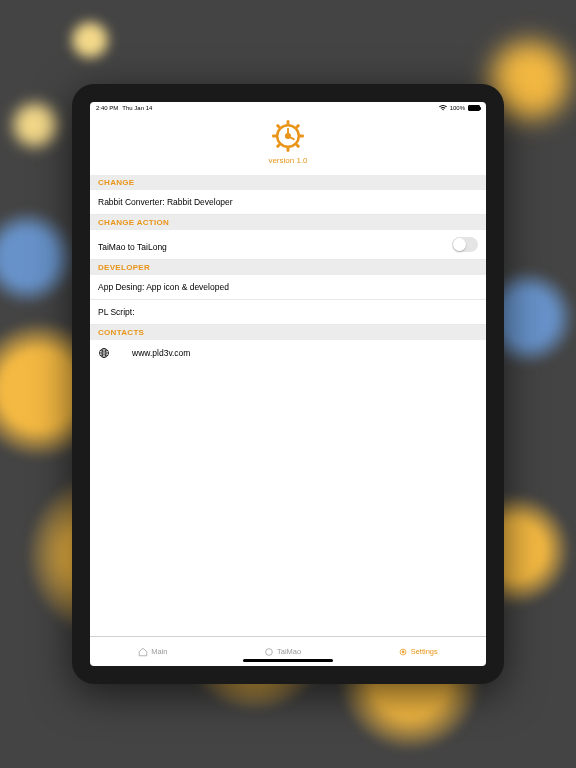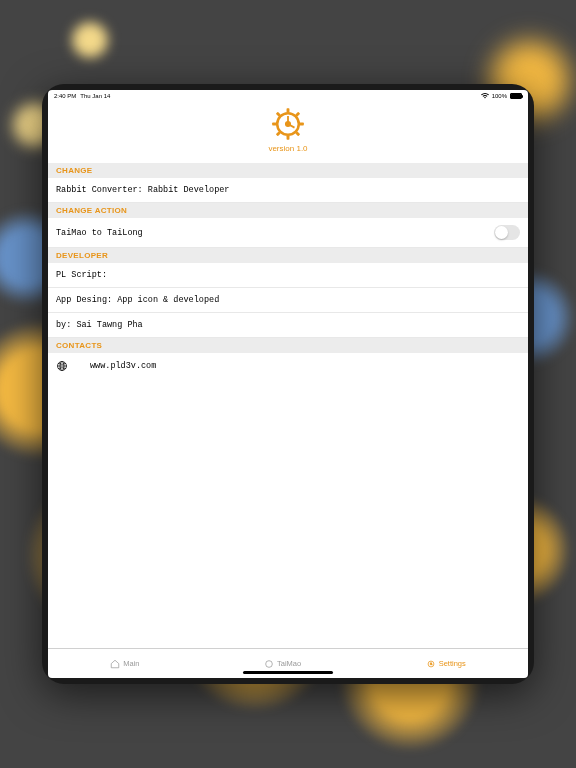--- a/index.html
+++ b/index.html
@@ -19,25 +19,25 @@
     .bokeh-circle {
       position: absolute;
       border-radius: 50%;
       filter: blur(4px);
     }
     .tablet {
       position: absolute;
       left: 50%;
       top: 50%;
       transform: translate(-50%, -50%);
-      width: 492px;
+      width: 432px;
       height: 600px;
       background: #1a1a1a;
       border-radius: 22px;
-      padding: 6px;
+      padding: 18px;
       box-shadow: 0 10px 40px rgba(0,0,0,0.6);
     }
     .screen {
       width: 100%;
       height: 100%;
       background: #fff;
       border-radius: 4px;
       overflow: hidden;
       display: flex;
       flex-direction: column;
@@ -83,22 +83,21 @@
       padding: 3px 8px;
       letter-spacing: 0.3px;
     }
     .row {
       padding: 7px 8px;
       font-size: 8.5px;
       color: #000;
       border-bottom: 0.5px solid #e8e8e8;
       display: flex;
       justify-content: space-between;
-      align-items: center;
-      font-family: Liberation Mono, monospace;
+      align-items: flex-end;
     }
     .row:last-child { border-bottom: none; }
     .row-icon {
       display: flex;
       align-items: center;
       gap: 22px;
     }
     .row-icon-svg { width: 12px; height: 12px; flex-shrink:0; }
     .toggle {
       width: 26px;
@@ -212,27 +211,24 @@
         </div>
 
       <div class="section-header">CHANGE ACTION</div>
       <div class="row">
         <span>TaiMao to TaiLong</span>
         <div class="toggle"></div>
       </div>
 
       <div class="section-header">DEVELOPER</div>
       <div class="row">
+          <span>App Desing: App icon &amp; developed</span>
+        </div>
+      <div class="row">
           <span>PL Script:</span>
-        </div>
-      <div class="row">
-          <span>App Desing: App icon &amp; developed</span>
-        </div>
-      <div class="row">
-          <span>by: Sai Tawng Pha</span>
         </div>
 
       <div class="section-header">CONTACTS</div>
       <div class="row">
         <div class="row-icon">
           <svg class="row-icon-svg" viewBox="0 0 24 24" fill="none" stroke="#000" stroke-width="1.5">
             <circle cx="12" cy="12" r="9"></circle>
             <ellipse cx="12" cy="12" rx="4" ry="9"></ellipse>
             <line x1="3" y1="12" x2="21" y2="12"></line>
             <path d="M4.5 7 Q12 10 19.5 7"></path>

